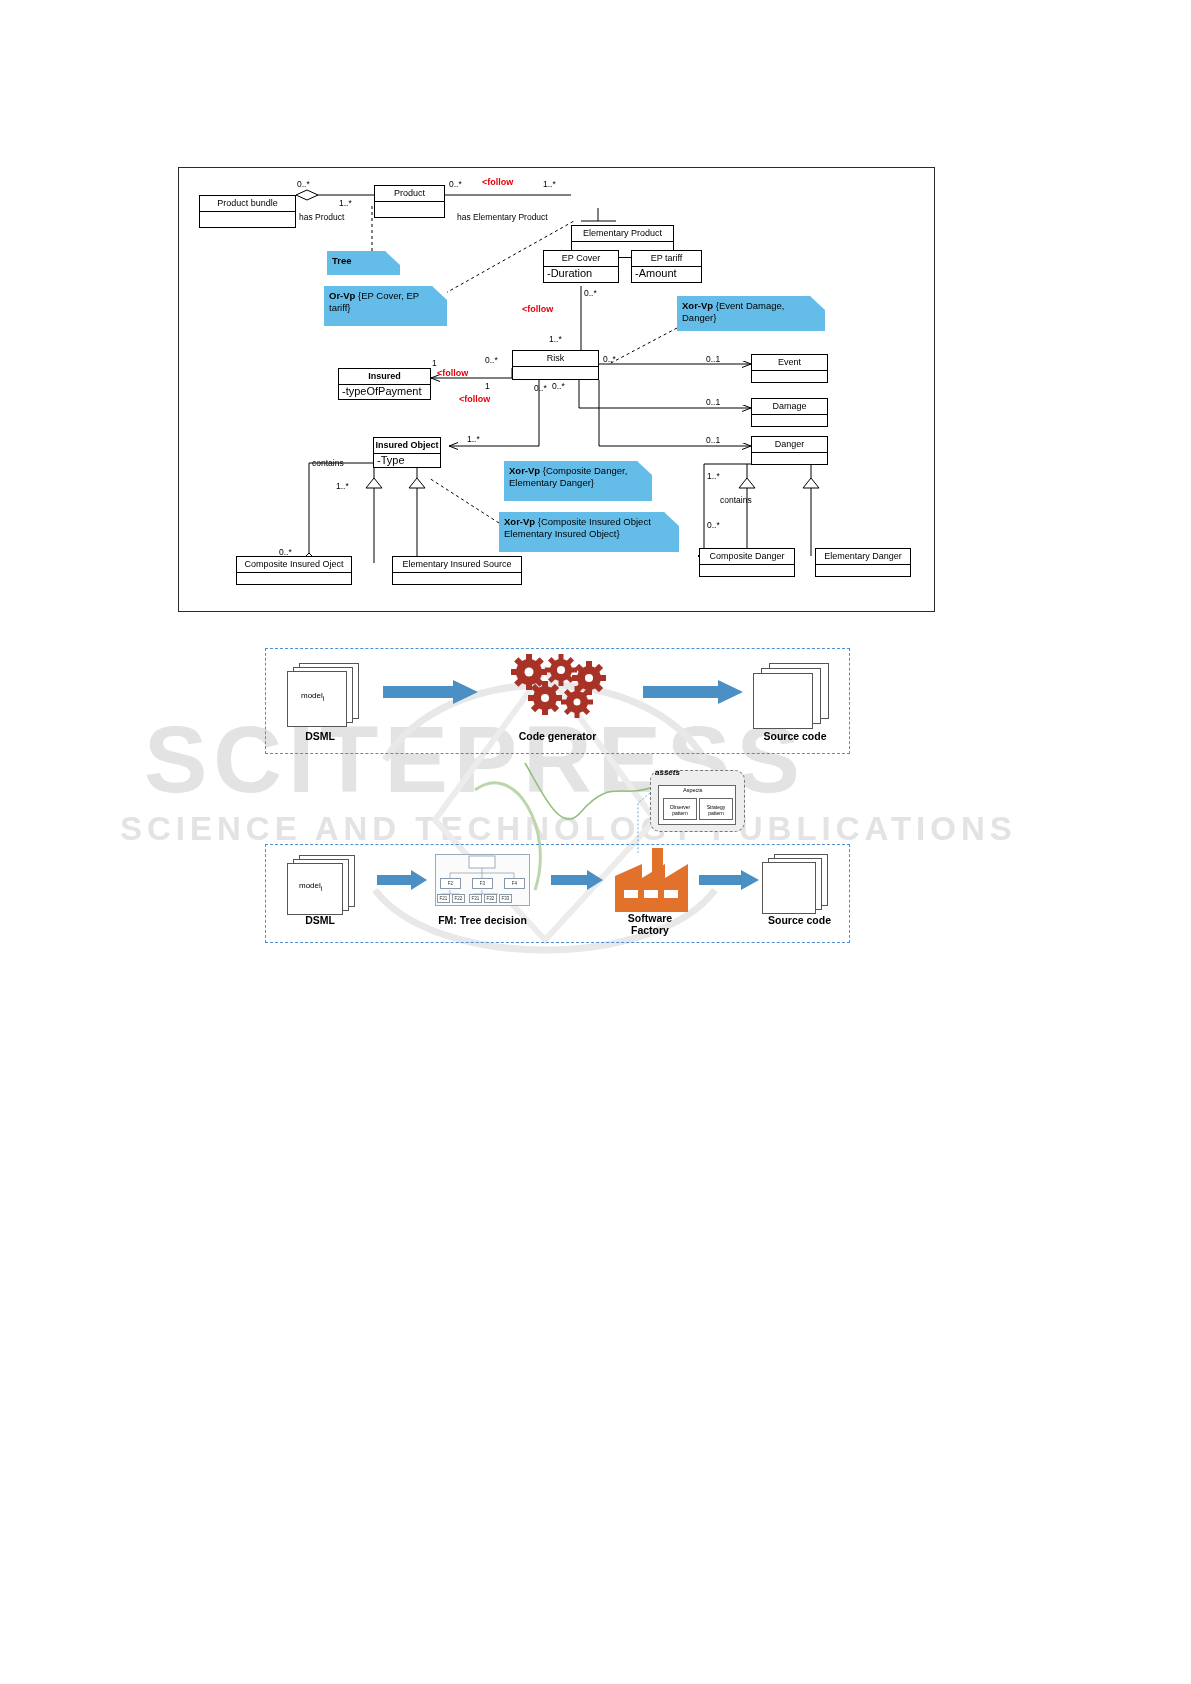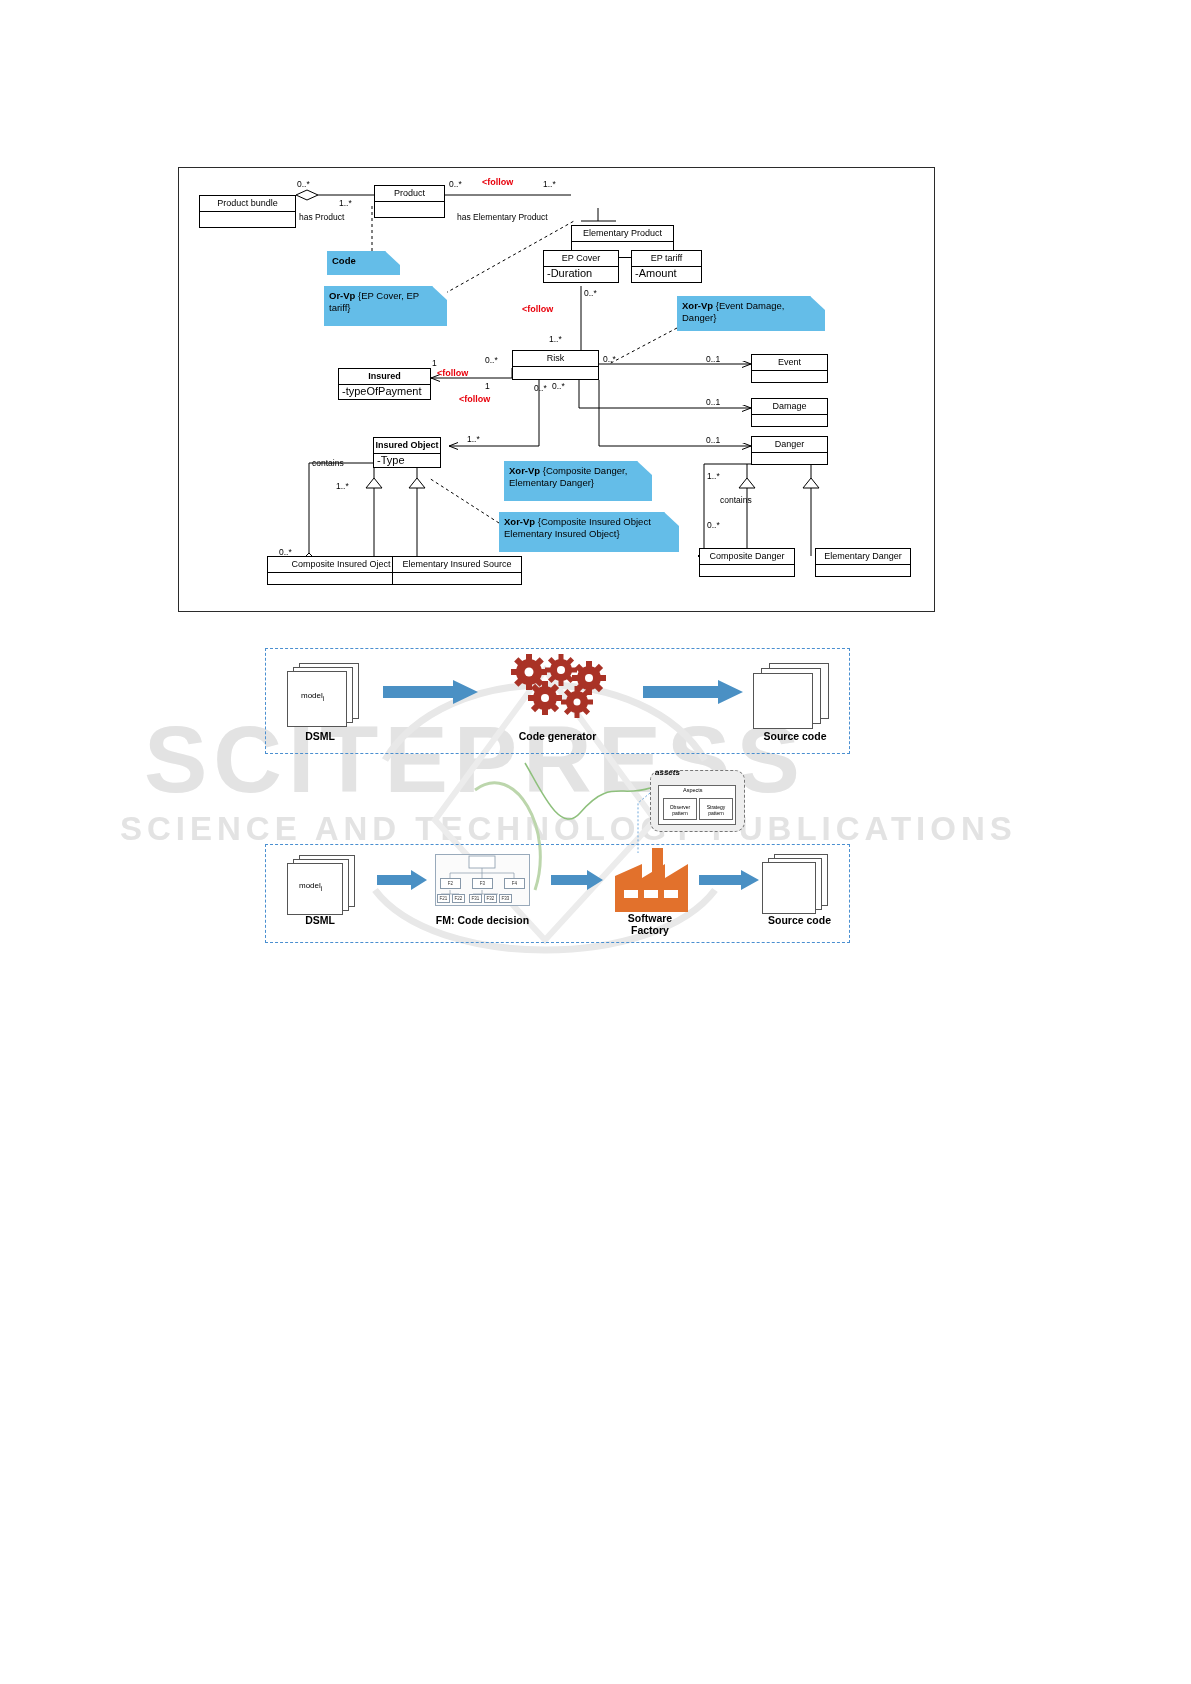--- a/index.html
+++ b/index.html
@@ -180,39 +180,39 @@
         <div class="body"></div>
       </div>
       <div class="cls" style="left:159px;top:200px;width:93px;height:32px;">
         <div class="hdr bold">Insured</div>
         <div class="attr">-typeOfPayment</div>
       </div>
       <div class="cls" style="left:194px;top:269px;width:68px;height:31px;">
         <div class="hdr bold">Insured Object</div>
         <div class="attr">-Type</div>
       </div>
-      <div class="cls" style="left:88px;top:388px;width:148px;height:29px;">
+      <div class="cls" style="left:57px;top:388px;width:116px;height:29px;">
         <div class="hdr">Composite Insured Oject</div>
         <div class="body"></div>
       </div>
       <div class="cls" style="left:213px;top:388px;width:130px;height:29px;">
         <div class="hdr">Elementary Insured Source</div>
         <div class="body"></div>
       </div>
       <div class="cls" style="left:520px;top:380px;width:96px;height:29px;">
         <div class="hdr">Composite Danger</div>
         <div class="body"></div>
       </div>
       <div class="cls" style="left:636px;top:380px;width:96px;height:29px;">
         <div class="hdr">Elementary Danger</div>
         <div class="body"></div>
       </div>
 
       <div class="note" style="left:148px;top:83px;width:73px;height:24px;">
-        <div class="vp">Code</div>
+        <div class="vp">Tree</div>
         <div class="fold"></div>
       </div>
       <div class="note" style="left:145px;top:118px;width:123px;height:40px;">
         <span class="vp">Or-Vp</span><span> {EP Cover, EP tariff}</span>
         <div class="fold"></div>
       </div>
       <div class="note" style="left:498px;top:128px;width:148px;height:35px;">
         <span class="vp">Xor-Vp</span><span> {Event Damage, Danger}</span>
         <div class="fold"></div>
       </div>
@@ -406,21 +406,21 @@
       </svg>
       <div class="fmcell" style="left:4px;top:23px;width:21px;height:11px;padding-top:2px;">F2</div>
       <div class="fmcell" style="left:36px;top:23px;width:21px;height:11px;padding-top:2px;">F3</div>
       <div class="fmcell" style="left:68px;top:23px;width:21px;height:11px;padding-top:2px;">F4</div>
       <div class="fmcell" style="left:1px;top:39px;width:13px;height:9px;padding-top:1px;">F21</div>
       <div class="fmcell" style="left:16px;top:39px;width:13px;height:9px;padding-top:1px;">F22</div>
       <div class="fmcell" style="left:33px;top:39px;width:13px;height:9px;padding-top:1px;">F31</div>
       <div class="fmcell" style="left:48px;top:39px;width:13px;height:9px;padding-top:1px;">F32</div>
       <div class="fmcell" style="left:63px;top:39px;width:13px;height:9px;padding-top:1px;">F33</div>
     </div>
-    <div class="f2lbl" style="left:155px;top:266px;width:125px;">FM: Code decision</div>
+    <div class="f2lbl" style="left:155px;top:266px;width:125px;">FM: Tree decision</div>
 
     <svg class="arrow-blue" style="left:286px;top:222px;" width="52" height="20" viewBox="0 0 52 20">
       <path d="M0 5 L36 5 L36 0 L52 10 L36 20 L36 15 L0 15 Z" fill="#4a90c4"></path>
     </svg>
 
     <svg style="position:absolute;left:345px;top:198px;" width="80" height="68" viewBox="0 0 80 68">
       <rect x="42" y="2" width="11" height="34" fill="#e2712c"></rect>
       <path d="M5 30 L5 66 L78 66 L78 18 L55 32 L55 18 L32 32 L32 18 Z" fill="#e2712c"></path>
       <rect x="14" y="44" width="14" height="8" fill="#fff"></rect>
       <rect x="34" y="44" width="14" height="8" fill="#fff"></rect>

